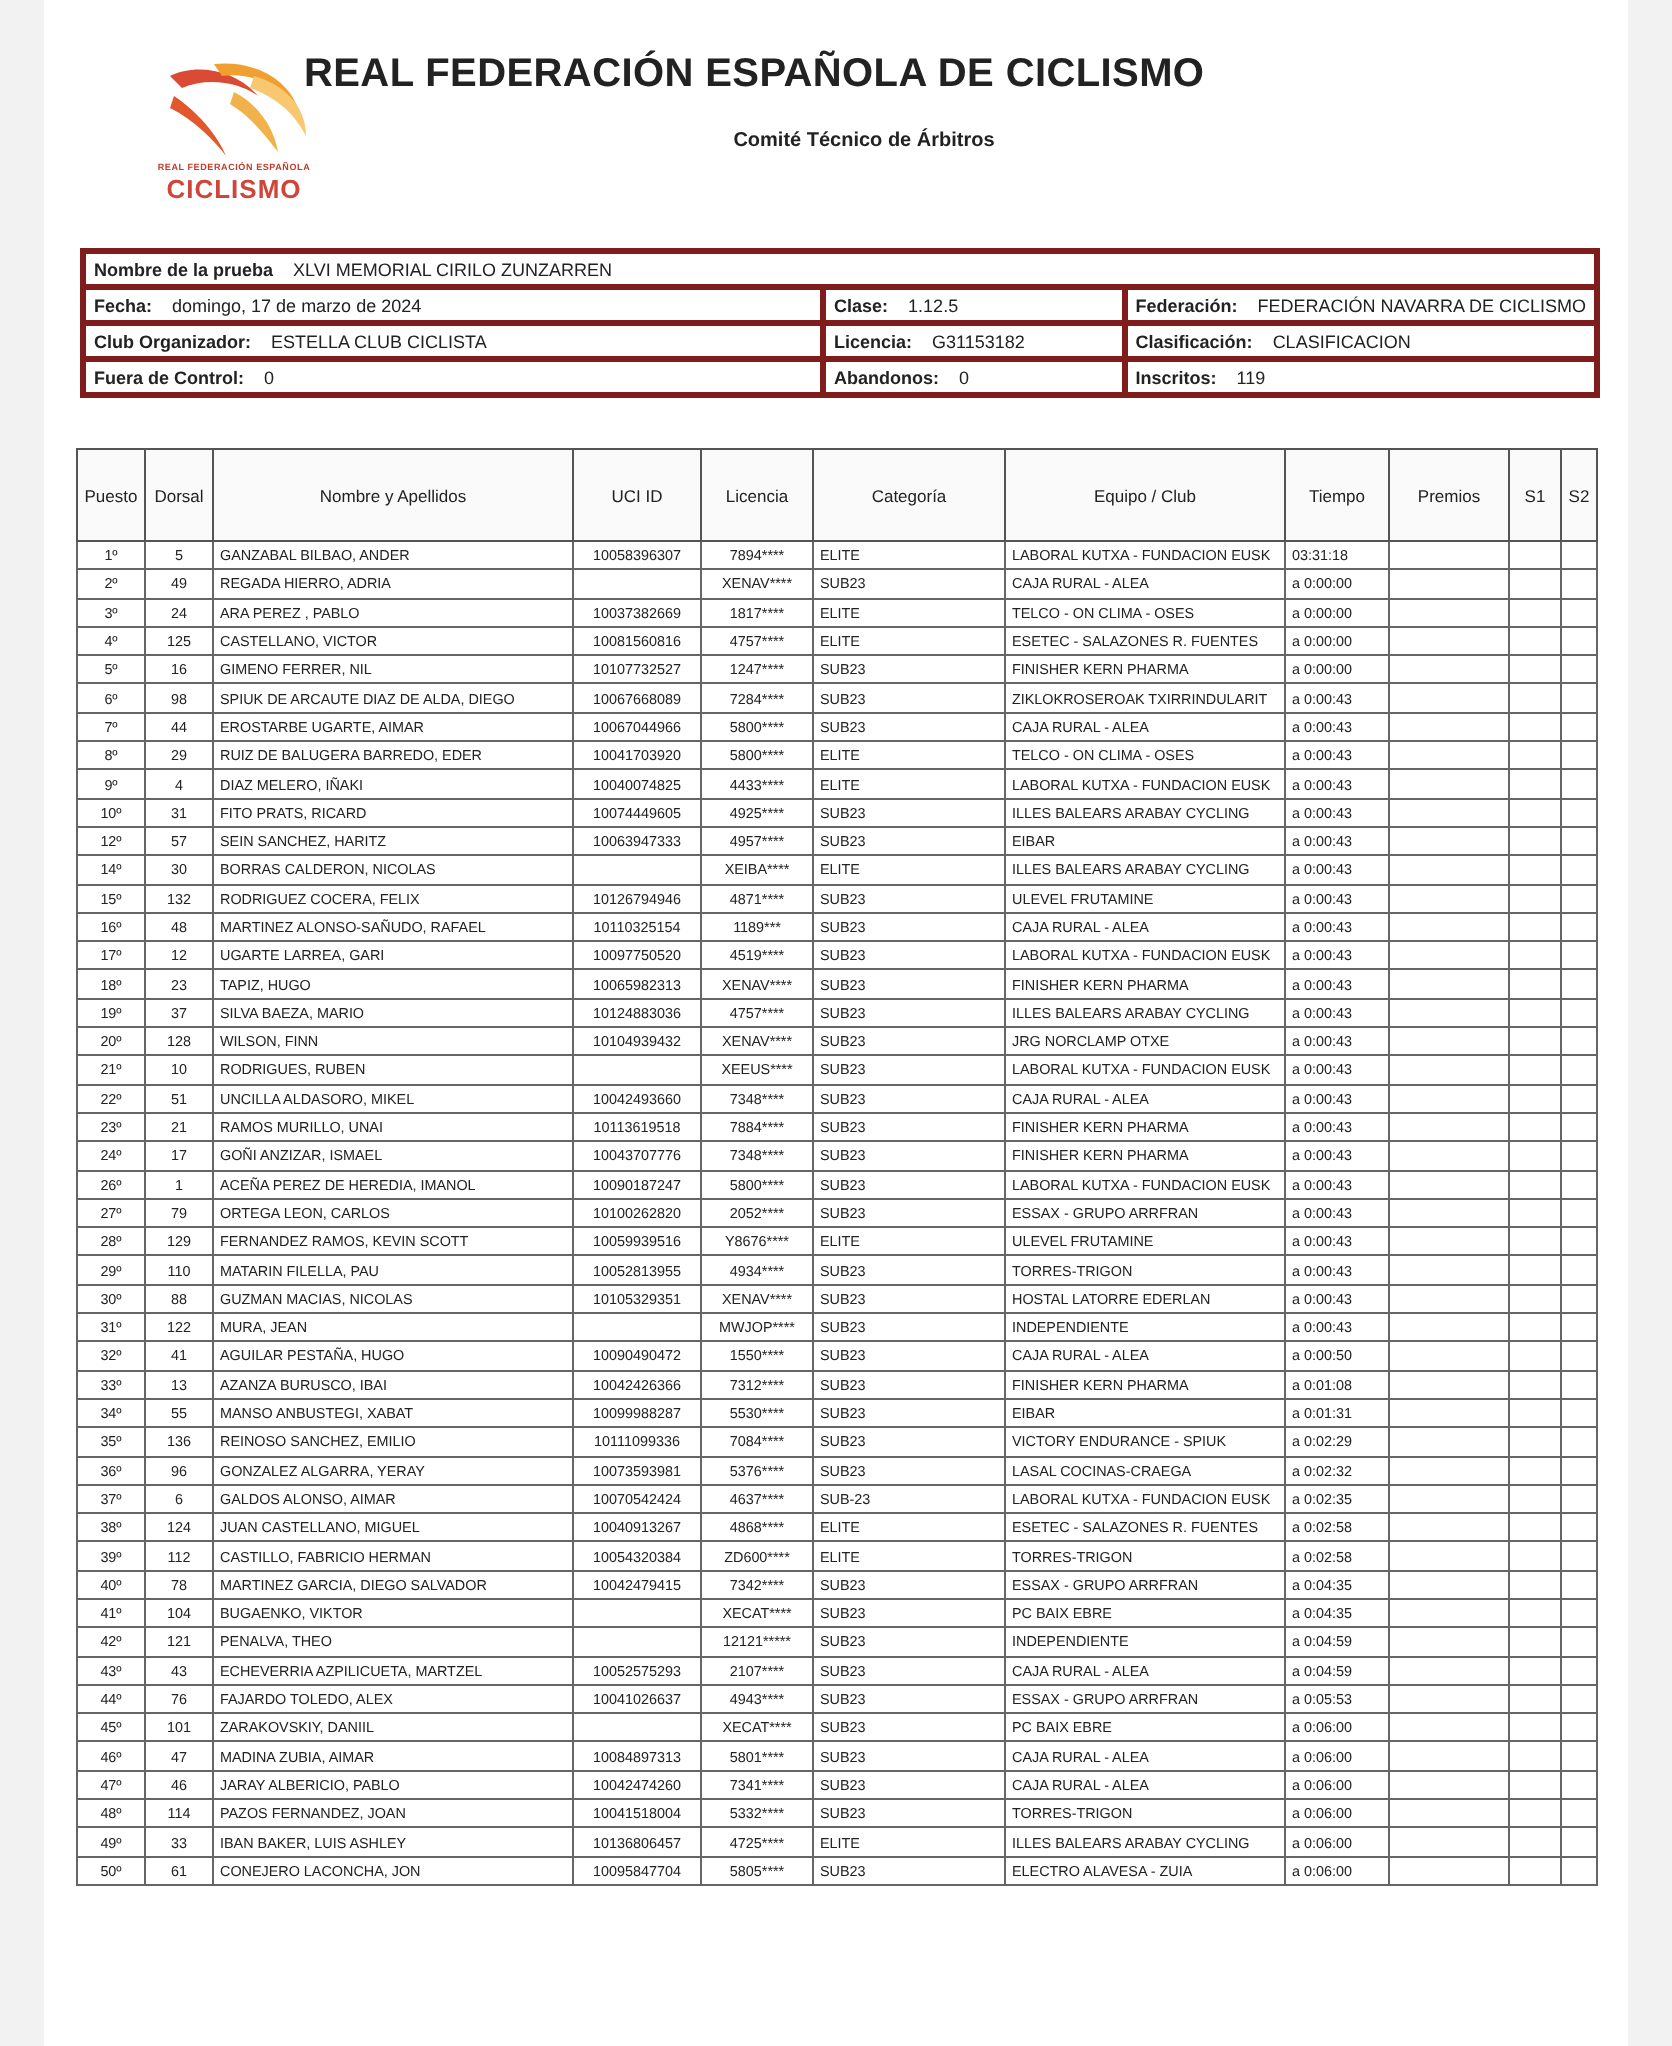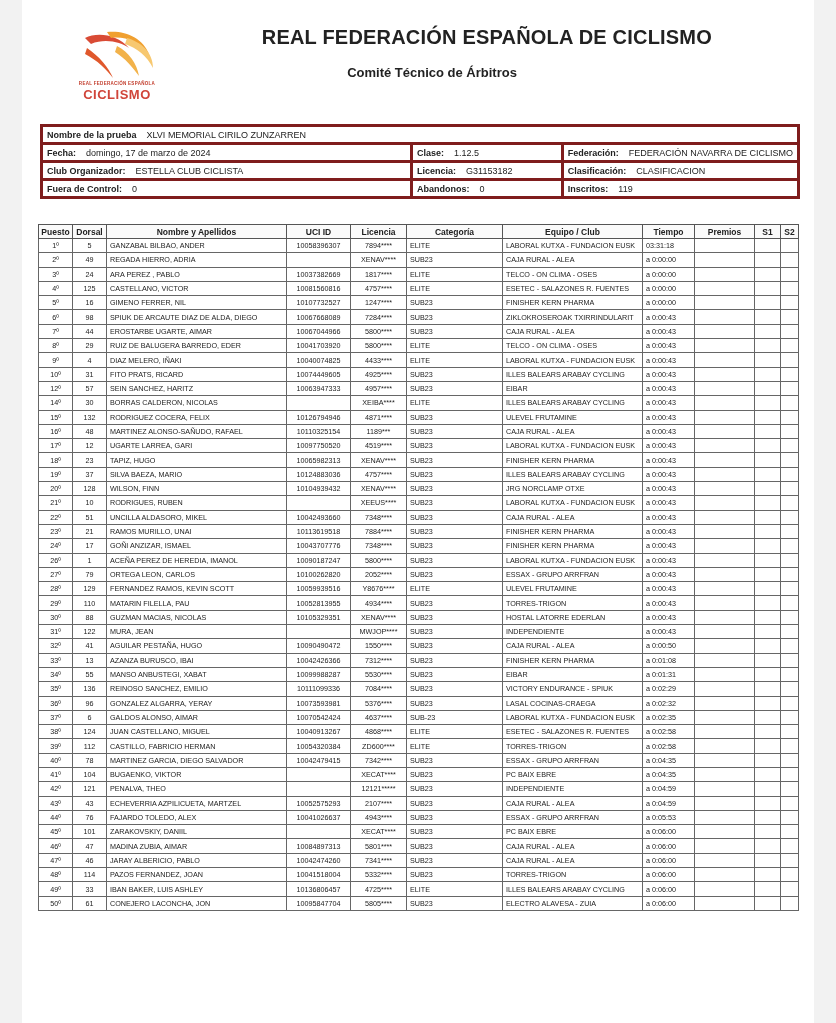--- a/index.html
+++ b/index.html
@@ -2,27 +2,27 @@
 <html><head>
 <meta charset="utf-8">
 <style>
   html, body { margin:0; padding:0; }
   body { width:836px; height:1023px; background:#f2f2f2; font-family:"Liberation Sans", sans-serif; color:#222; position:relative; overflow:hidden; }
   .page { position:absolute; left:22px; top:0; width:792px; height:1023px; background:#fff; }
   .logo { position:absolute; left:45px; top:28px; width:100px; height:80px; }
   .logo .mark { position:absolute; left:10px; top:0; width:80px; height:52px; }
   .logo .sub { position:absolute; left:0; top:53px; width:100px; text-align:center; font-size:4.5px; color:#c23b2a; letter-spacing:0.3px; font-weight:bold; }
   .logo .word { position:absolute; left:0; top:59px; width:100px; text-align:center; font-size:13px; font-weight:bold; color:#d0453a; letter-spacing:0.5px; }
-  .title { position:absolute; left:130px; top:26px; width:560px; text-align:right; font-size:20px; font-weight:bold; letter-spacing:0.2px; }
-  .subtitle { position:absolute; left:130px; top:65px; width:560px; text-align:center; font-size:13px; font-weight:bold; }
+  .title { position:absolute; left:130px; top:26px; width:560px; text-align:left; font-size:20px; font-weight:bold; letter-spacing:0.2px; }
+  .subtitle { position:absolute; left:130px; top:65px; width:560px; text-align:center; font-size:10px; font-weight:bold; }
   table.info { position:absolute; left:40px; top:124px; width:760px; border-collapse:collapse; font-size:9px; }
   table.info td { border:3px solid #7f1d1d; height:13px; padding:1px 4px; white-space:nowrap; }
   table.info .lbl { font-weight:bold; margin-right:10px; }
   table.results { position:absolute; left:38px; top:224px; width:760px; border-collapse:collapse; font-size:7.2px; table-layout:fixed; }
-  table.results th { font-weight:bold; font-size:8.5px; border:1px solid #555; height:13px; padding:0 2px; background:#fafafa; }
+  table.results th { font-weight:normal; font-size:8.5px; border:1px solid #555; height:13px; padding:16px 2px; background:#fafafa; }
   table.results td { border:1px solid #666; height:13.3px; padding:0 3px; white-space:nowrap; overflow:hidden; }
   td.c { text-align:center; }
   td.t { text-align:left; padding-left:8px; }
 </style>
 </head>
 <body>
 
 <div class="page">
   <div class="logo">
     <svg class="mark" viewBox="0 0 80 52">

